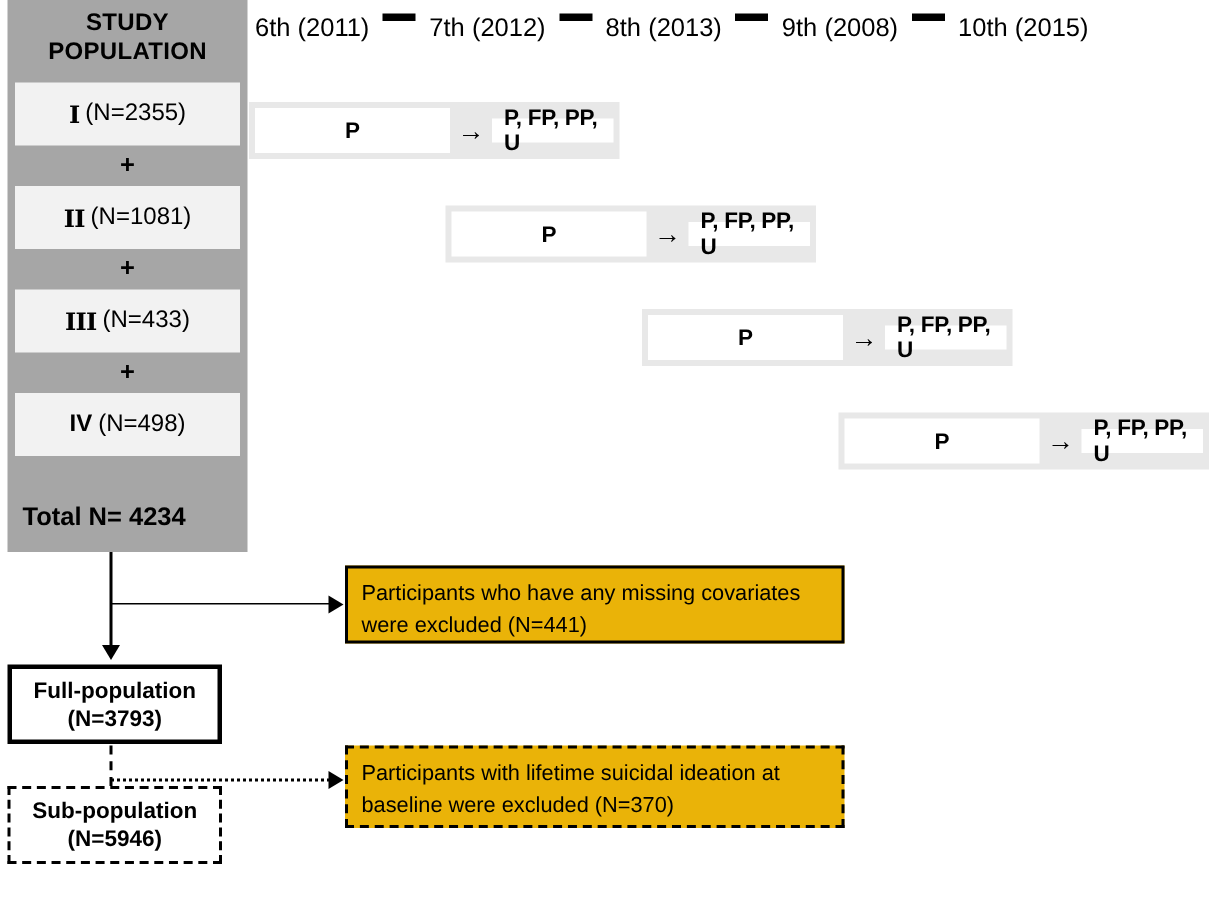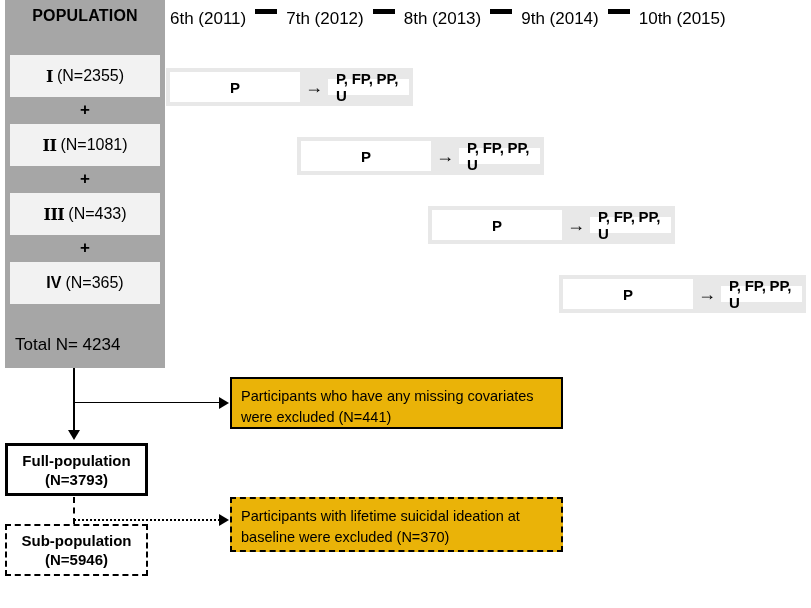--- a/index.html
+++ b/index.html
@@ -81,21 +81,21 @@
   }
   #total-row {
     position: absolute;
     left: 5px;
     top: 328px;
     width: 155px;
     height: 34px;
     display: flex;
     align-items: center;
     font-size: 17px;
-    font-weight: normal;
+    font-weight: bold;
     color: #000000;
     padding-left: 5px;
     box-sizing: border-box;
   }
 
   
   #timeline {
     position: absolute;
     left: 170px;
     top: 9px;
@@ -249,20 +249,21 @@
     border: 2px dashed #000000;
   }
 </style>
 </head>
 <body>
 
 <div id="canvas">
 
   <div id="study-sidebar">
     <div id="study-title">
+      <div>STUDY</div>
       <div>POPULATION</div>
     </div>
 
     <div class="cohort-box" style="top:55px;">
       <span class="cohort-roman">I</span>
       <span class="cohort-n">(N=2355)</span>
     </div>
     <div class="plus-sign" style="top:100px;">+</div>
 
     <div class="cohort-box" style="top:124px;">
@@ -272,34 +273,34 @@
     <div class="plus-sign" style="top:169px;">+</div>
 
     <div class="cohort-box" style="top:193px;">
       <span class="cohort-roman">III</span>
       <span class="cohort-n">(N=433)</span>
     </div>
     <div class="plus-sign" style="top:238px;">+</div>
 
     <div class="cohort-box" style="top:262px;">
       <span class="cohort-roman sans">IV</span>
-      <span class="cohort-n">(N=365)</span>
+      <span class="cohort-n">(N=498)</span>
     </div>
 
     <div id="total-row">Total N= 4234</div>
   </div>
 
   <div id="timeline">
     <span class="tl-label">6th (2011)</span>
     <span class="tl-dash"></span>
     <span class="tl-label">7th (2012)</span>
     <span class="tl-dash"></span>
     <span class="tl-label">8th (2013)</span>
     <span class="tl-dash"></span>
-    <span class="tl-label">9th (2014)</span>
+    <span class="tl-label">9th (2008)</span>
     <span class="tl-dash"></span>
     <span class="tl-label">10th (2015)</span>
   </div>
 
   <div class="wave-row" style="left:166px; top:68px; width:247px;">
     <div class="wave-p-box" style="width:130px;">P</div>
     <div class="wave-arrow">→</div>
     <div class="wave-out-box" style="width:81px;">P, FP, PP, U</div>
   </div>
 

